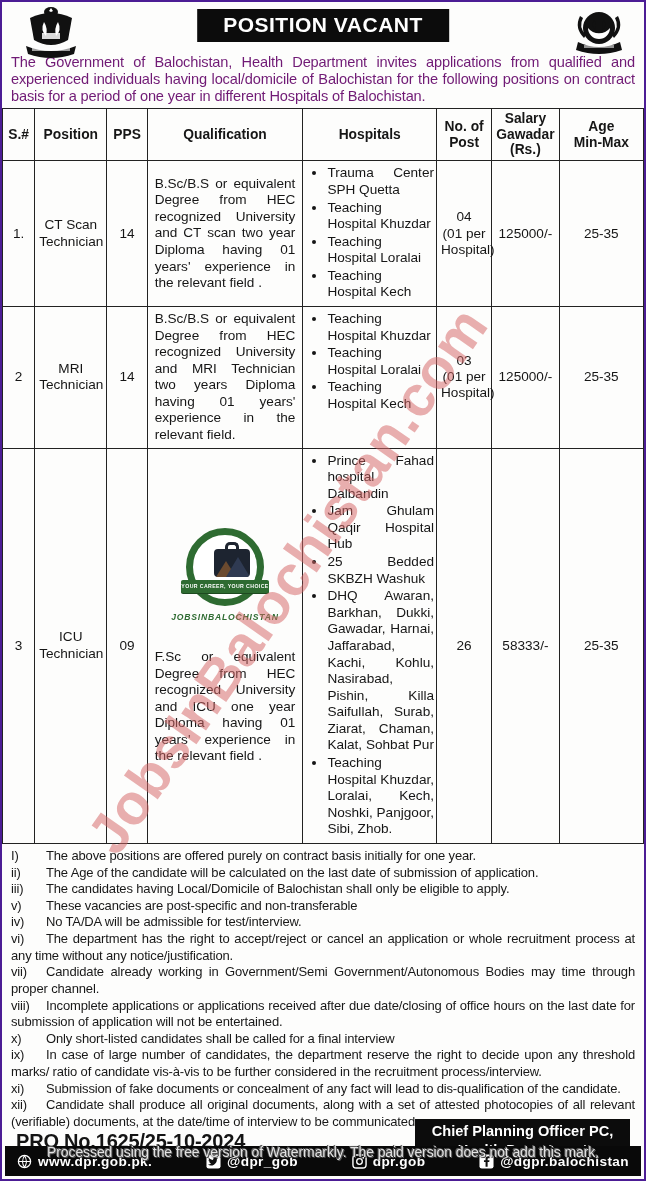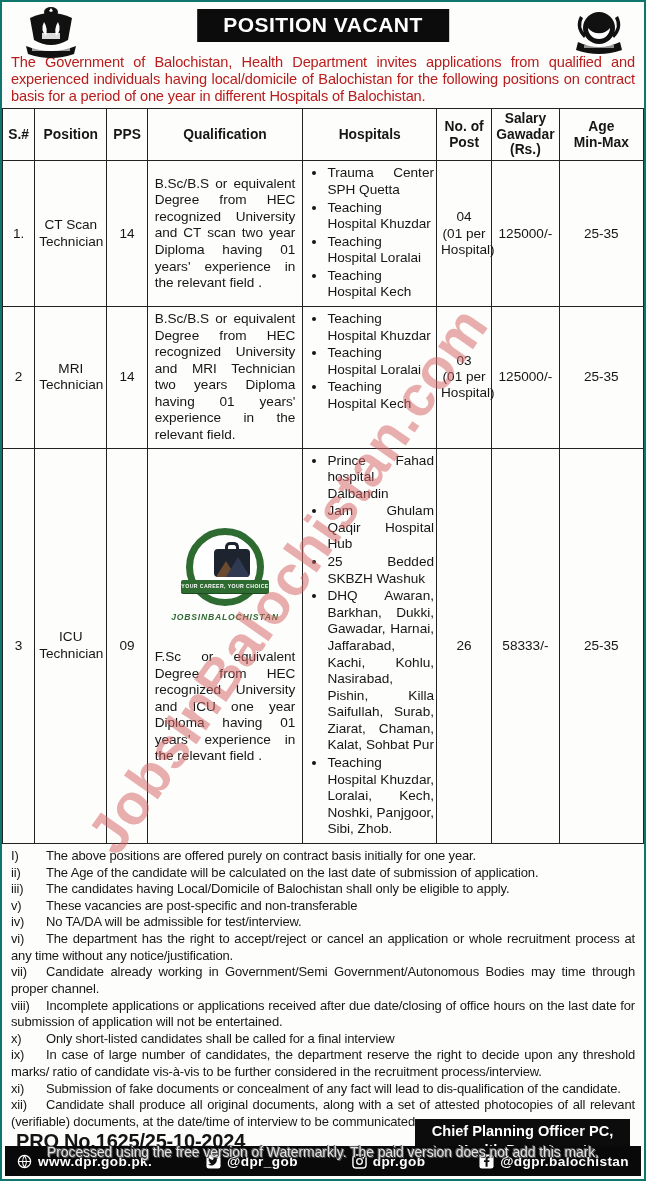--- a/index.html
+++ b/index.html
@@ -1,34 +1,34 @@
 <!DOCTYPE html>
 <html><head>
 <meta charset="utf-8">
 <style>
   * { box-sizing: border-box; margin: 0; padding: 0; }
   html,body { width:646px; }
   body { font-family:"Liberation Sans", sans-serif; background:#e9e9e9; }
   .page {
     position:relative; width:646px; height:1181px; background:#fdfdfc;
-    border:2px solid #0f766e; overflow:hidden; color:#141414;
+    border:2px solid #4c1d95; overflow:hidden; color:#141414;
   }
   
   .header { position:relative; height:48px; }
   .emblem { position:absolute; top:4px; width:66px; height:54px; }
   .emblem.left { left:16px; }
   .emblem.right { right:12px; }
   .title-box {
     position:absolute; left:50%; top:7px; transform:translateX(-50%);
     background:#0c0c0c; color:#fff; font-weight:bold; font-size:21px;
     padding:4px 26px 5px; letter-spacing:0.5px; white-space:nowrap;
   }
   .intro {
     padding:4px 9px 3px; font-size:14.6px; line-height:1.16;
-    letter-spacing:-0.15px; text-align:justify; color:#b91c1c;
+    letter-spacing:-0.15px; text-align:justify; color:#701a75;
   }
   
   table { width:100%; border-collapse:collapse; table-layout:fixed; }
   th, td { border:1.6px solid #222; padding:2px 4px; font-size:13.6px; color:#161616; }
   th { font-weight:bold; text-align:center; white-space:pre-line; line-height:1.15; font-size:13.8px; }
   td.c { text-align:center; vertical-align:middle; white-space:pre-line; line-height:1.2; }
   td.qual { text-align:justify; vertical-align:middle; padding:4px 7px; line-height:1.22; }
   td.hosp { vertical-align:top; padding:4px 2px 4px 0; }
   td.hosp ul { margin:0 0 0 24px; padding:0; }
   td.hosp li { text-align:justify; line-height:1.22; margin-bottom:1px; }

